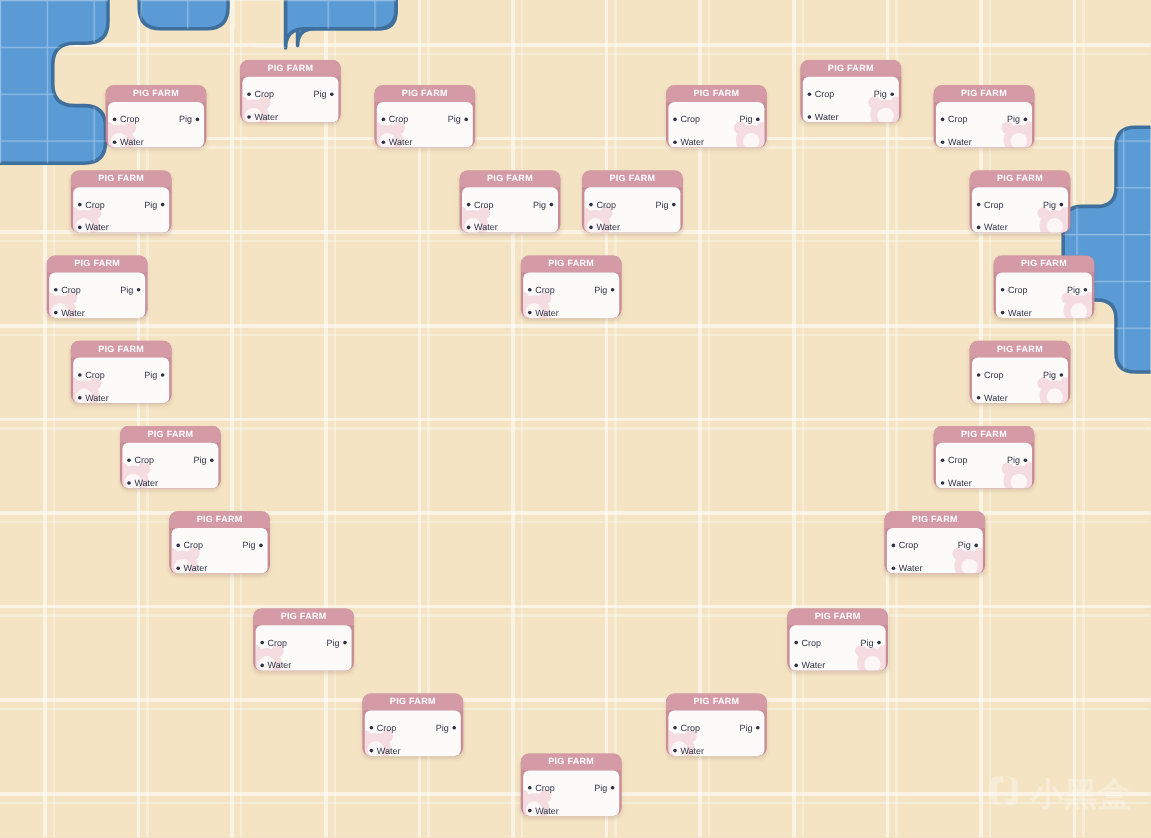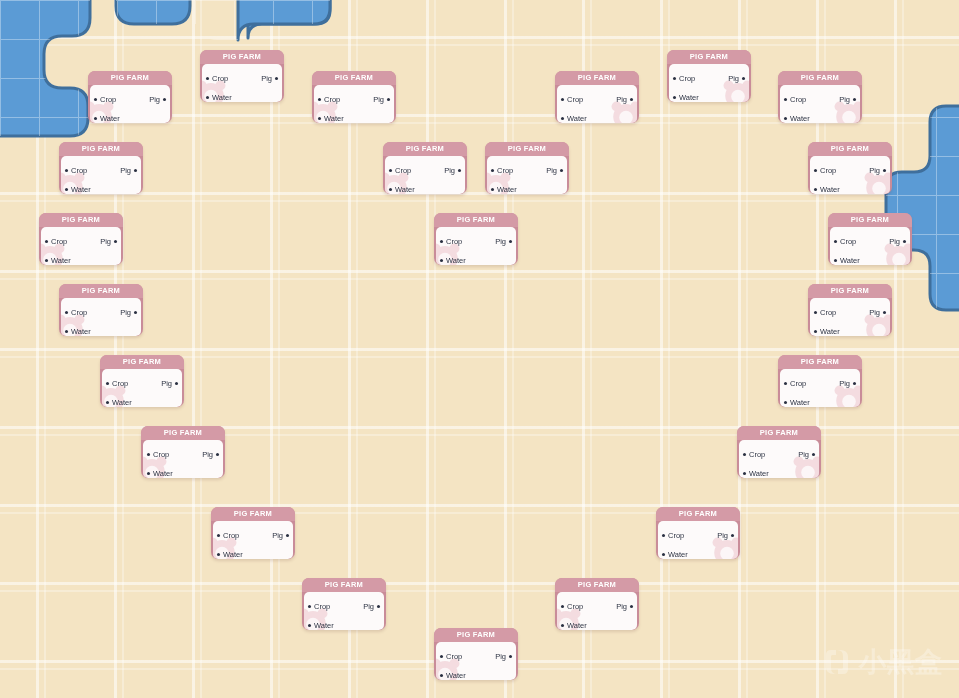--- a/index.html
+++ b/index.html
@@ -120,21 +120,21 @@
     background: #2b3142;
     flex: none;
   }
 
   
   .watermark {
     position: absolute;
     right: 16px;
     bottom: 18px;
     display: flex;
-    align-items: center;
+    align-items: flex-start;
     gap: 7px;
     opacity: 0.30;
     pointer-events: none;
     user-select: none;
   }
   .watermark .wm-text {
     font-size: 27px;
     font-weight: bold;
     color: #ffffff;
     letter-spacing: 1px;

